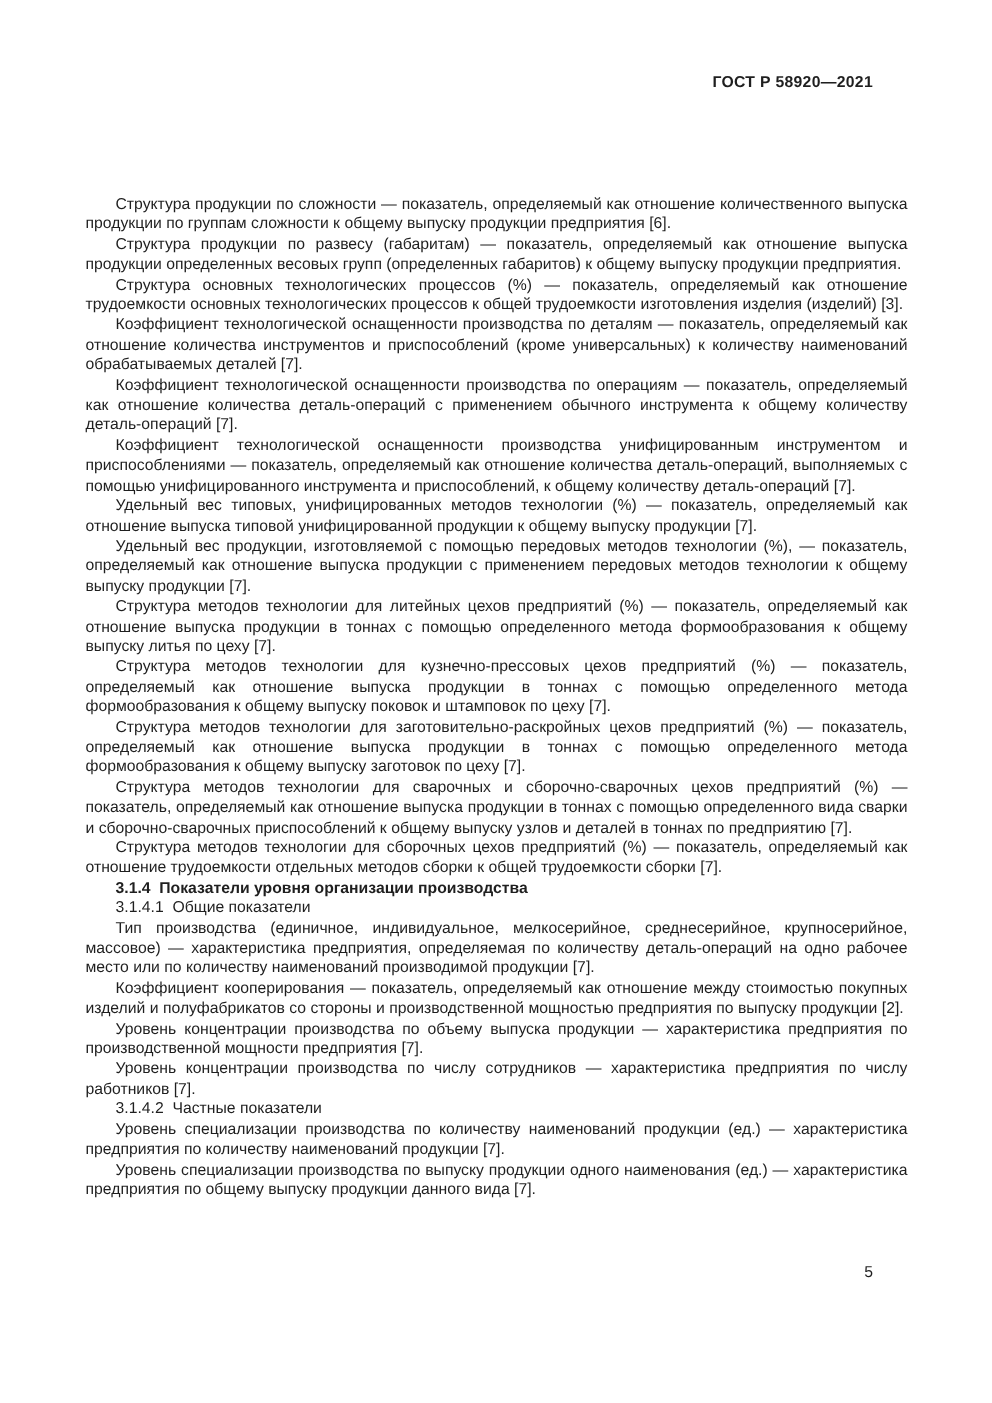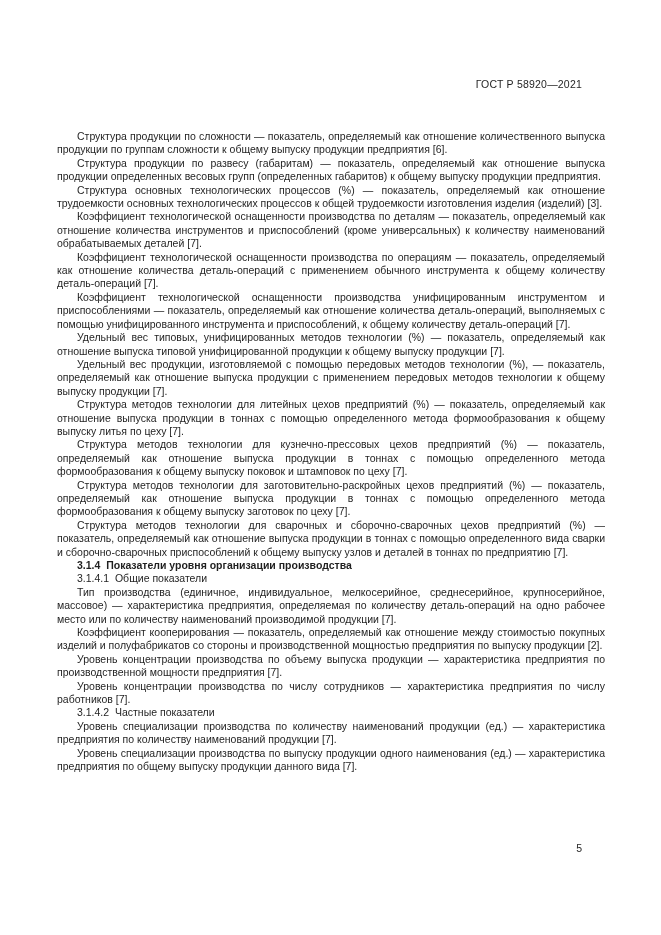--- a/index.html
+++ b/index.html
@@ -10,23 +10,23 @@
   .page {
     position: relative;
     width: 661px; height: 935px;
     background: #ffffff;
     font-family: "Liberation Sans", sans-serif;
     color: #1f1f1f;
     overflow: hidden;
   }
   .doc-header {
     position: absolute;
-    top: 78px; left: 57px; width: 525px;
+    top: 49px; left: 57px; width: 525px;
     text-align: right;
-    font-weight: normal;
+    font-weight: bold;
     font-size: 10.5px;
     letter-spacing: 0.2px;
     white-space: nowrap;
   }
   .content {
     position: absolute;
     top: 88px; left: 57px; width: 548px;
     font-size: 10.5px;
     line-height: 13.4px;
     text-align: justify;
@@ -60,20 +60,21 @@
     <p>Структура основных технологических процессов (%) — показатель, определяемый как отношение трудоемкости основных технологических процессов к общей трудоемкости изготовления изделия (изделий) [3].</p>
     <p>Коэффициент технологической оснащенности производства по деталям — показатель, определяемый как отношение количества инструментов и приспособлений (кроме универсальных) к количеству наименований обрабатываемых деталей [7].</p>
     <p>Коэффициент технологической оснащенности производства по операциям — показатель, определяемый как отношение количества деталь-операций с применением обычного инструмента к общему количеству деталь-операций [7].</p>
     <p>Коэффициент технологической оснащенности производства унифицированным инструментом и приспособлениями — показатель, определяемый как отношение количества деталь-операций, выполняемых с помощью унифицированного инструмента и приспособлений, к общему количеству деталь-операций [7].</p>
     <p>Удельный вес типовых, унифицированных методов технологии (%) — показатель, определяемый как отношение выпуска типовой унифицированной продукции к общему выпуску продукции [7].</p>
     <p>Удельный вес продукции, изготовляемой с помощью передовых методов технологии (%), — показатель, определяемый как отношение выпуска продукции с применением передовых методов технологии к общему выпуску продукции [7].</p>
     <p>Структура методов технологии для литейных цехов предприятий (%) — показатель, определяемый как отношение выпуска продукции в тоннах с помощью определенного метода формообразования к общему выпуску литья по цеху [7].</p>
     <p>Структура методов технологии для кузнечно-прессовых цехов предприятий (%) — показатель, определяемый как отношение выпуска продукции в тоннах с помощью определенного метода формообразования к общему выпуску поковок и штамповок по цеху [7].</p>
     <p>Структура методов технологии для заготовительно-раскройных цехов предприятий (%) — показатель, определяемый как отношение выпуска продукции в тоннах с помощью определенного метода формообразования к общему выпуску заготовок по цеху [7].</p>
     <p>Структура методов технологии для сварочных и сборочно-сварочных цехов предприятий (%) — показатель, определяемый как отношение выпуска продукции в тоннах с помощью определенного вида сварки и сборочно-сварочных приспособлений к общему выпуску узлов и деталей в тоннах по предприятию [7].</p>
+    <p>Структура методов технологии для сборочных цехов предприятий (%) — показатель, определяемый как отношение трудоемкости отдельных методов сборки к общей трудоемкости сборки [7].</p>
     <p class="bold">3.1.4&nbsp; Показатели уровня организации производства</p>
     <p>3.1.4.1&nbsp; Общие показатели</p>
     <p>Тип производства (единичное, индивидуальное, мелкосерийное, среднесерийное, крупносерийное, массовое) — характеристика предприятия, определяемая по количеству деталь-операций на одно рабочее место или по количеству наименований производимой продукции [7].</p>
     <p>Коэффициент кооперирования — показатель, определяемый как отношение между стоимостью покупных изделий и полуфабрикатов со стороны и производственной мощностью предприятия по выпуску продукции [2].</p>
     <p>Уровень концентрации производства по объему выпуска продукции — характеристика предприятия по производственной мощности предприятия [7].</p>
     <p>Уровень концентрации производства по числу сотрудников — характеристика предприятия по числу работников [7].</p>
     <p>3.1.4.2&nbsp; Частные показатели</p>
     <p>Уровень специализации производства по количеству наименований продукции (ед.) — характеристика предприятия по количеству наименований продукции [7].</p>
     <p>Уровень специализации производства по выпуску продукции одного наименования (ед.) — характеристика предприятия по общему выпуску продукции данного вида [7].</p>
   </div>

